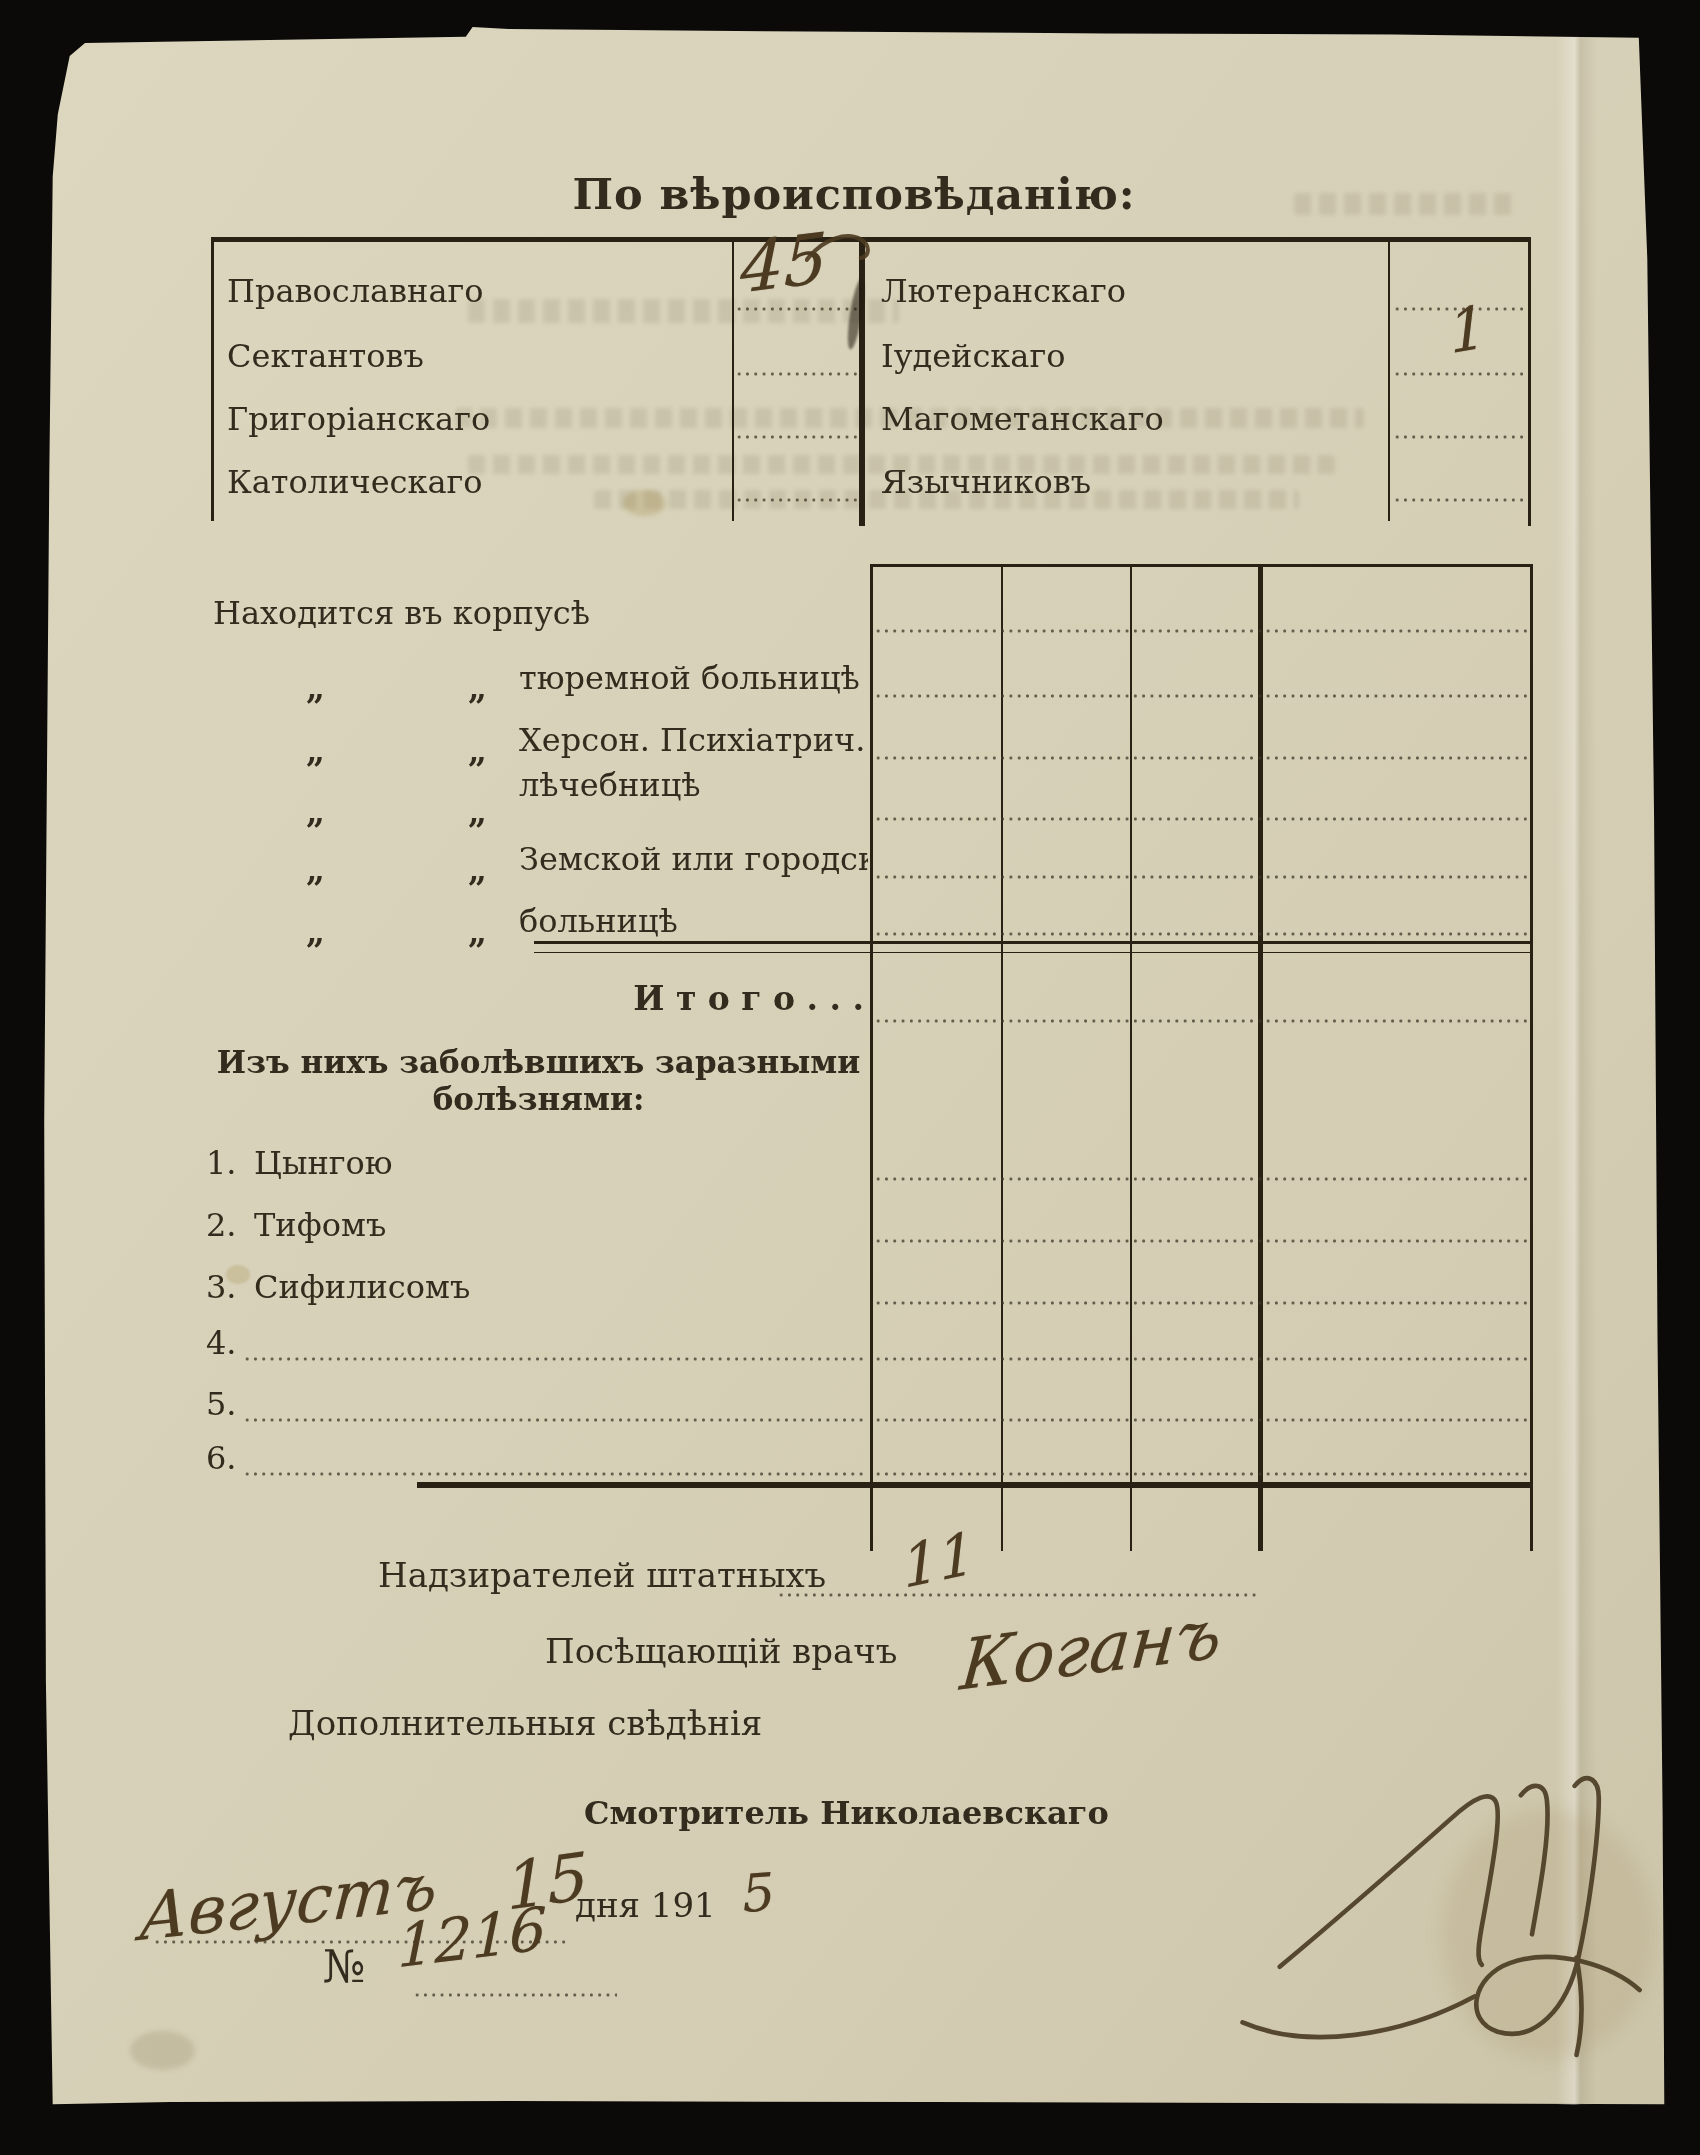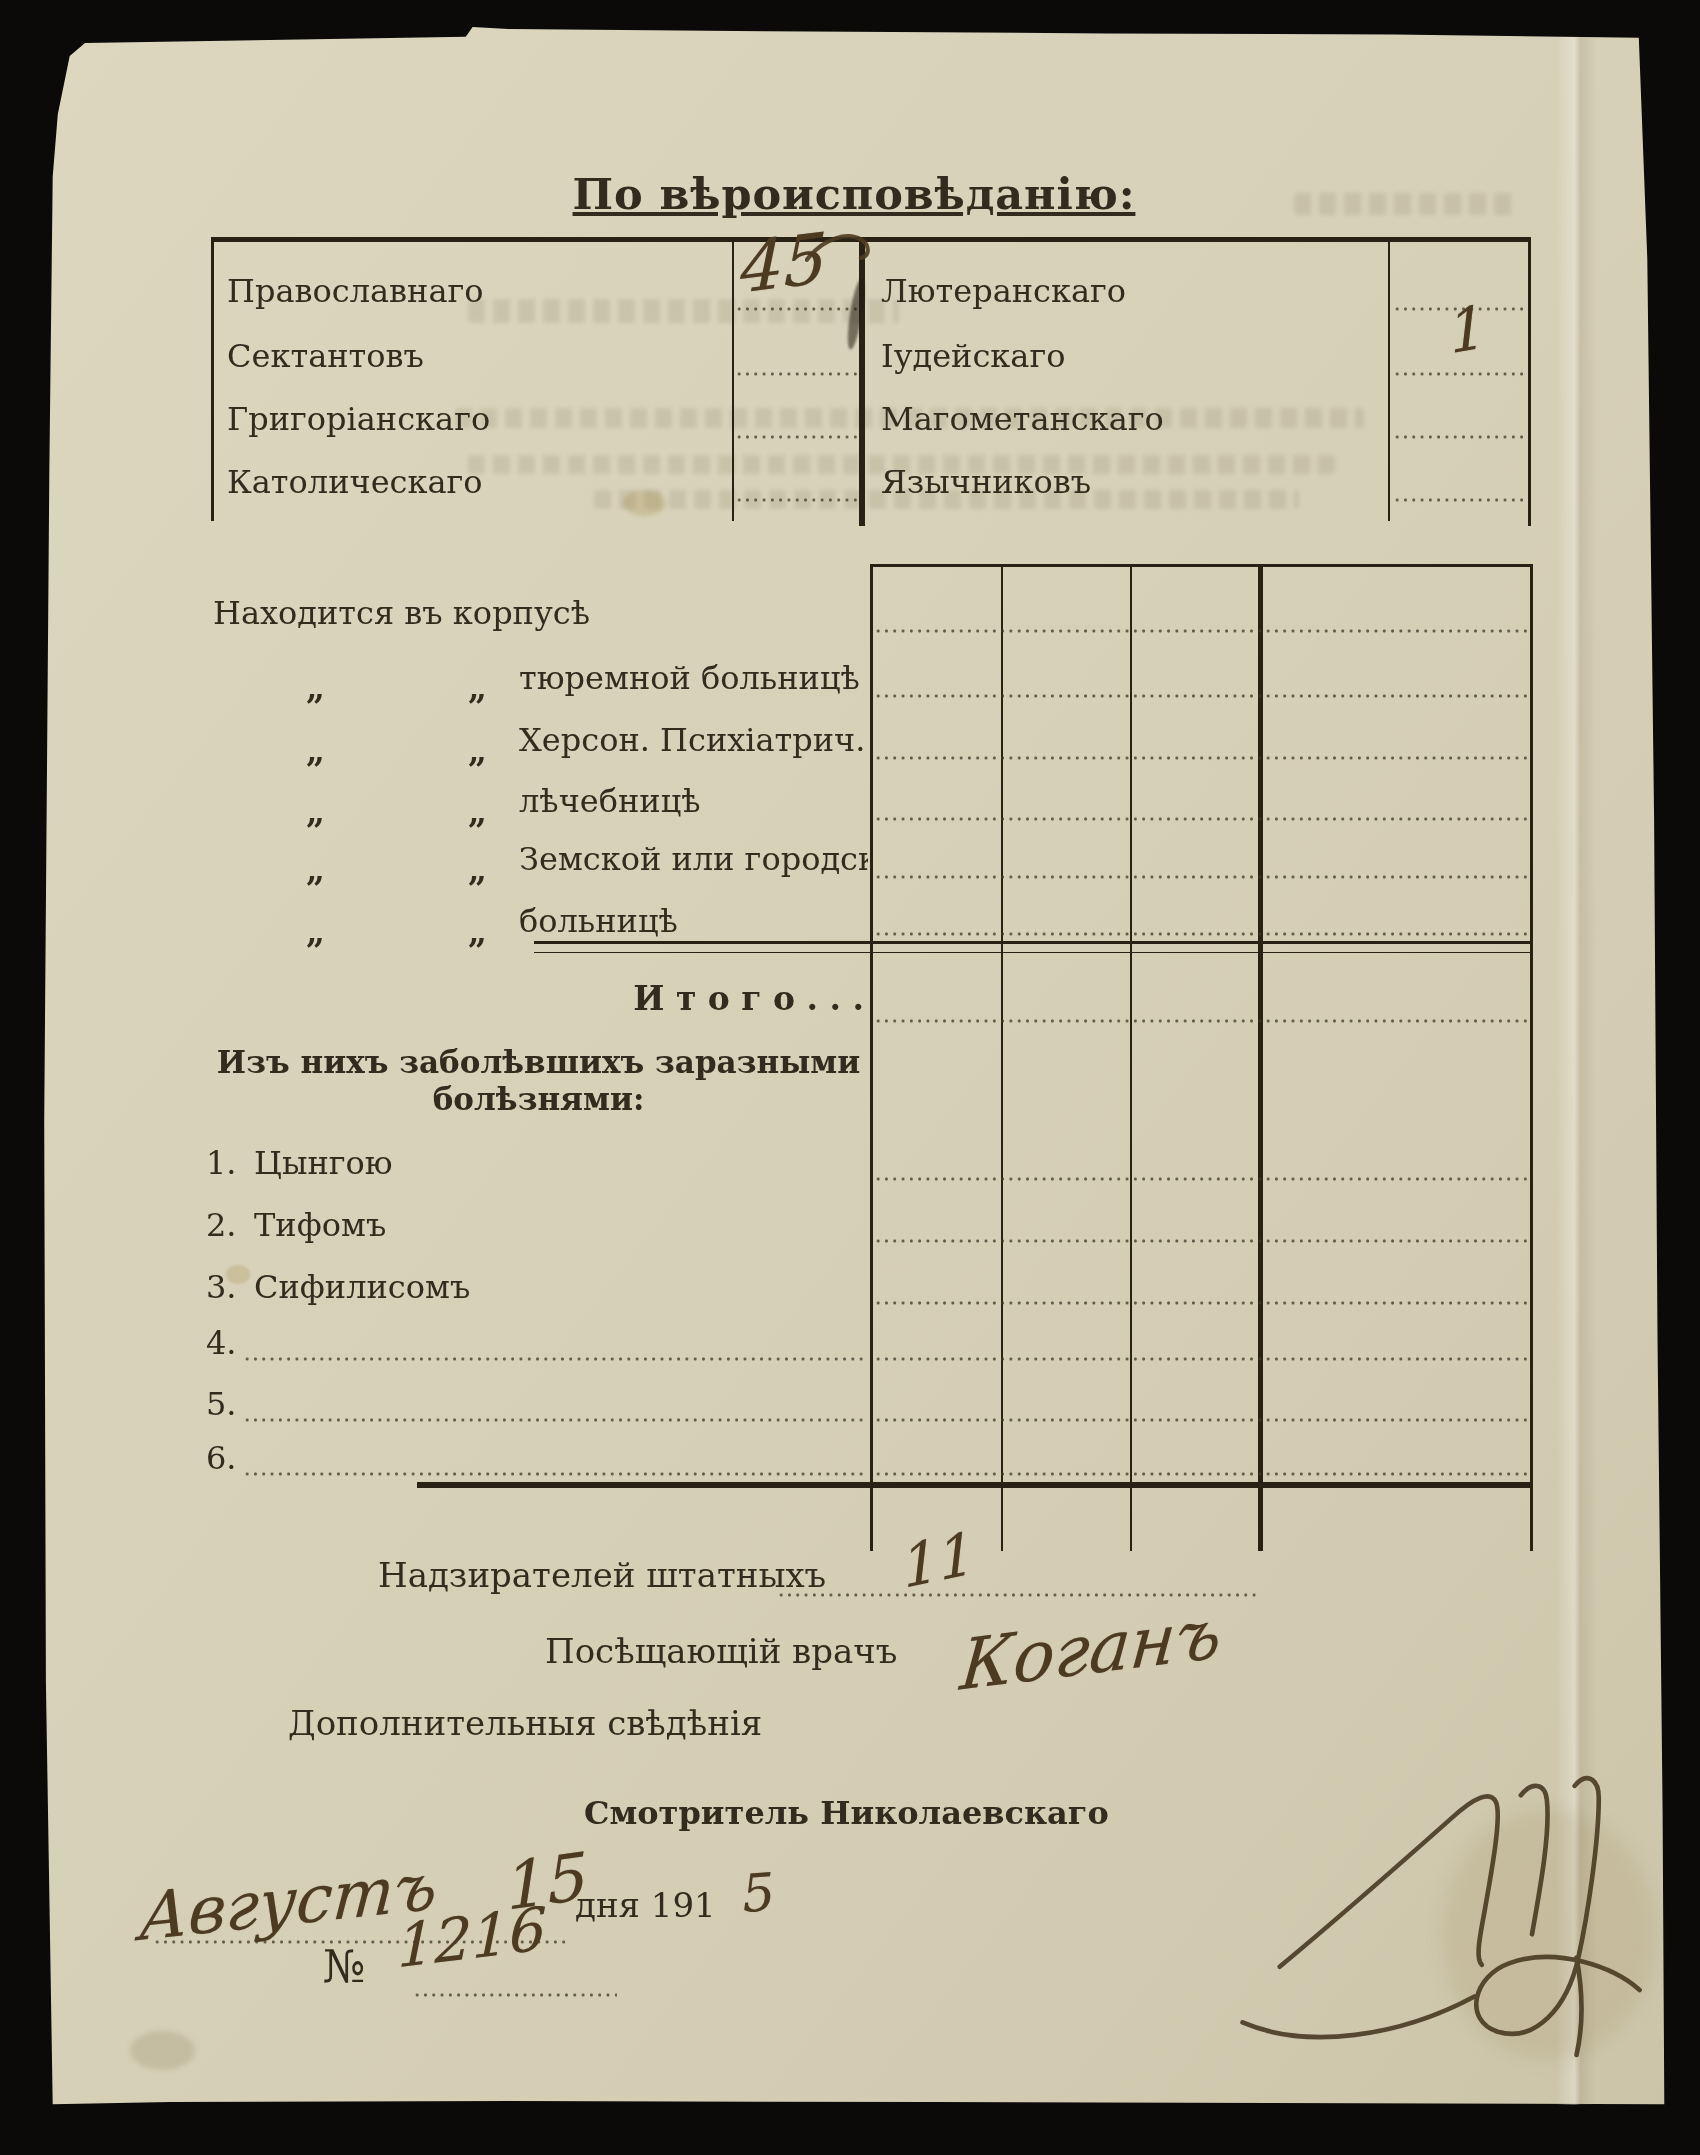--- a/index.html
+++ b/index.html
@@ -46,21 +46,21 @@
   <div class="ghost" style="left:468px;top:299px;width:431px;height:24px;"></div>
   <div class="ghost" style="left:455px;top:408px;width:909px;height:20.4px;"></div>
   <div class="ghost" style="left:468px;top:455px;width:867px;height:18.6px;"></div>
   <div class="ghost" style="left:594px;top:490px;width:705px;height:18.6px;"></div>
 
   <div class="stain" style="left:623px;top:490px;width:43px;height:26px;background:rgba(152,122,42,.22);filter:blur(1.9px);"></div>
   <div class="stain" style="left:1442px;top:1809px;width:213px;height:250px;background:rgba(140,110,50,.12);filter:blur(8.3px);"></div>
   <div class="stain" style="left:226px;top:1265px;width:24px;height:18.6px;background:rgba(150,120,40,.20);filter:blur(0.9px);"></div>
   <div class="stain" style="left:130px;top:2031px;width:65px;height:39px;background:rgba(95,75,32,.14);filter:blur(2.8px);"></div>
 
-  <div class="printed" style="left:557px;top:169px;width:594px;text-align:center;font-size:43px;font-weight:bold;letter-spacing:0.9px;text-decoration:underline;">По вѣроисповѣданію:</div>
+  <div class="printed" style="left:557px;top:169px;width:594px;text-align:center;font-size:43px;font-weight:bold;letter-spacing:0.9px;">По вѣроисповѣданію:</div>
 
   <div class="hline" style="left:211px;top:237px;width:1319px;height:4.6px;"></div>
   <div class="vline" style="left:211px;top:237px;width:2.8px;height:284px;"></div>
   <div class="vline" style="left:732px;top:242px;width:1.9px;height:279px;"></div>
   <div class="vline" style="left:859px;top:237px;width:5.6px;height:289px;"></div>
   <div class="vline" style="left:1388px;top:242px;width:1.9px;height:279px;"></div>
   <div class="vline" style="left:1528px;top:237px;width:2.8px;height:289px;"></div>
 
   <div class="row-line" style="left:227px;top:332px;width:501px;">
     <span>Сектантовъ</span>
@@ -132,21 +132,21 @@
       <span class="dots"></span>
   </div>
   <div class="ditto" style="left:306px;top:731px;">„</div>
   <div class="ditto" style="left:468px;top:731px;">„</div>
   <div class="row-line" style="left:519px;top:716px;width:349px;">
     <span>Херсон. Психіатрич.</span>
       <span class="dots"></span>
   </div>
   <div class="ditto" style="left:306px;top:792px;">„</div>
   <div class="ditto" style="left:468px;top:792px;">„</div>
-  <div class="row-line" style="left:519px;top:777px;width:349px;">
+  <div class="row-line" style="left:519px;top:761px;width:349px;">
     <span>лѣчебницѣ</span>
       <span class="dots"></span>
   </div>
   <div class="ditto" style="left:306px;top:850px;">„</div>
   <div class="ditto" style="left:468px;top:850px;">„</div>
   <div class="row-line" style="left:519px;top:835px;width:349px;">
     <span>Земской или городской</span>
   </div>
   <div class="ditto" style="left:306px;top:912px;">„</div>
   <div class="ditto" style="left:468px;top:912px;">„</div>

